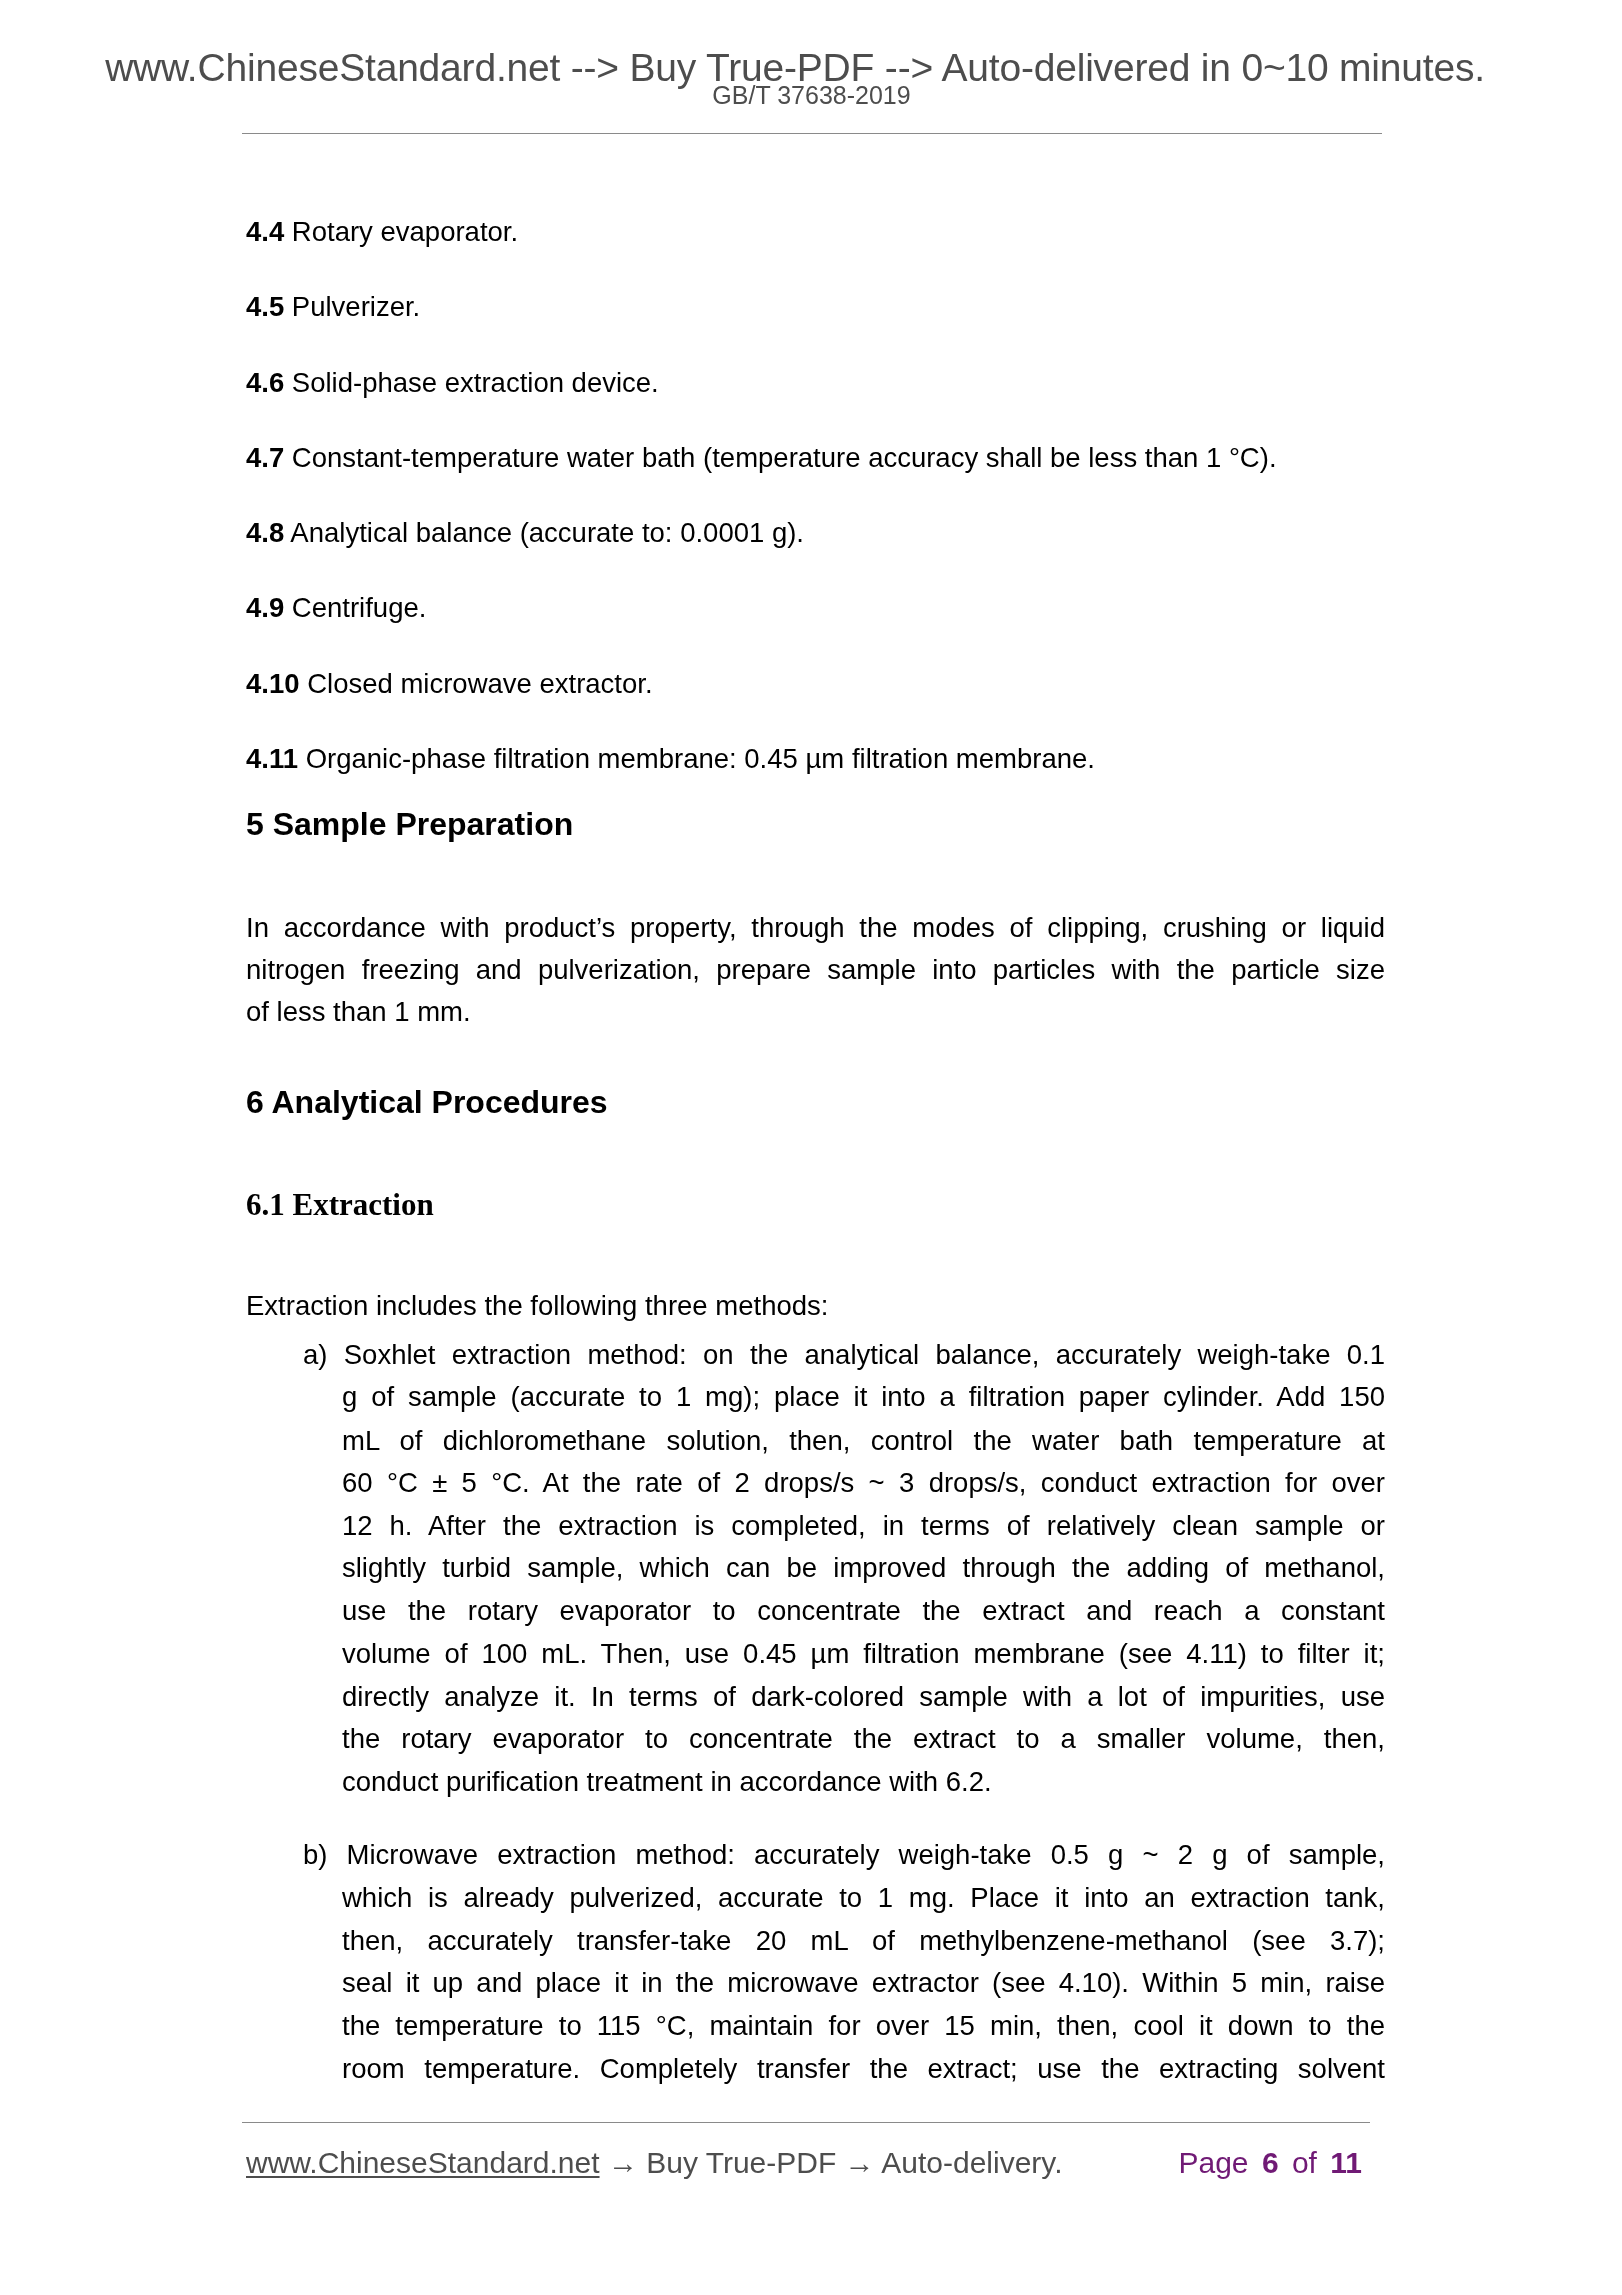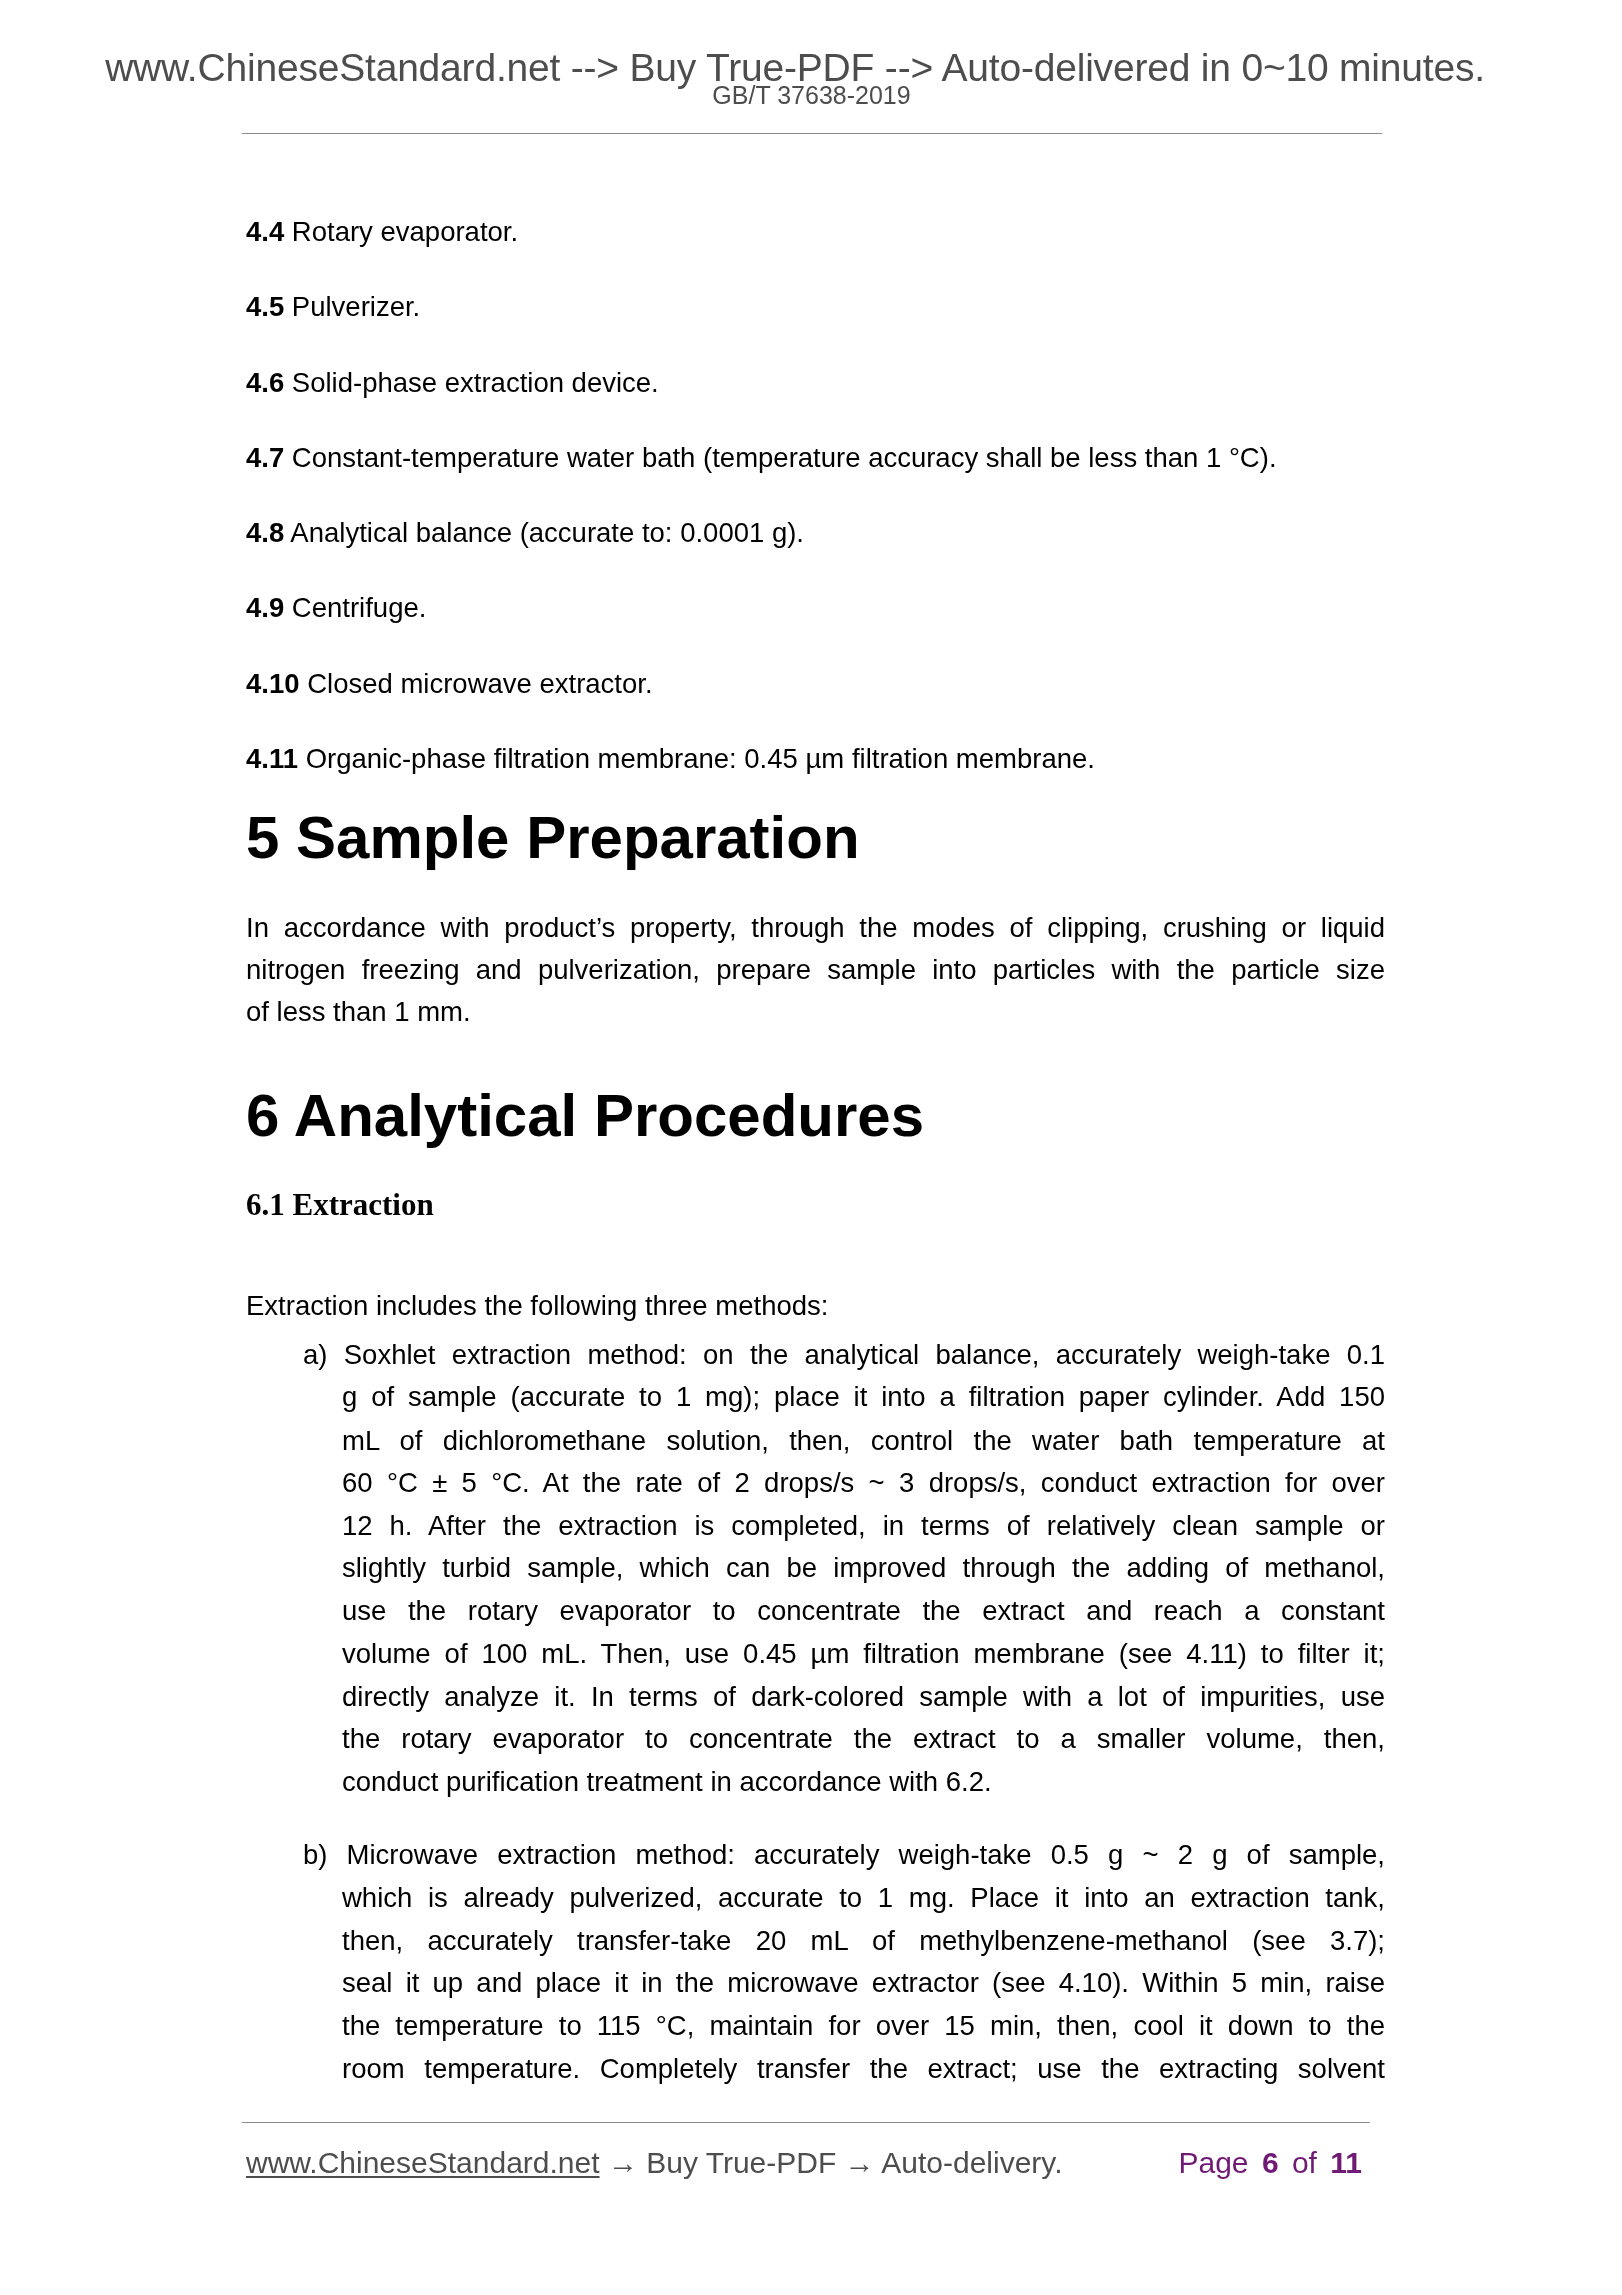--- a/index.html
+++ b/index.html
@@ -6,21 +6,21 @@
   body { width: 1623px; height: 2295px; position: relative; overflow: hidden;
          font-family: "Liberation Sans", sans-serif; color: #000; }
   .abs { position: absolute; white-space: nowrap; line-height: 1; }
   .hdr1 { left: 0; width: 1590px; text-align: center; top: 48px; font-size: 39px; color: #4d4d4d; letter-spacing: -0.2px; }
   .hdr2 { left: 0; width: 1623px; text-align: center; top: 83px; font-size: 25px; color: #4d4d4d; }
   .rule { position: absolute; height: 0; border-top: 1.7px solid #8a8a8a; }
   .rule.top { left: 242px; width: 1140px; top: 133px; }
   .rule.bottom { left: 242px; width: 1128px; top: 2122px; border-top-width: 1.7px; }
   .body-line { left: 246px; font-size: 27.5px; margin-top: 25px; }
   .num { font-weight: bold; }
-  .h1 { left: 246px; font-size: 60px; font-weight: bold; text-align: right; }
+  .h1 { left: 246px; font-size: 32px; font-weight: bold; text-align: right; }
   .h2 { left: 246px; font-size: 31px; font-weight: bold; font-family: Liberation Serif, serif; }
   .jline { position: absolute; font-size: 27.5px; line-height: 1; text-align: justify; text-align-last: justify; white-space: normal; }
   .jline.plain { text-align: left; text-align-last: left; white-space: nowrap; }
   .full { left: 246px; width: 1139px; }
   .ind { left: 342px; width: 1043px; }
   .lbl-line { left: 303px; width: 1082px; }
   .footer-link { left: 246px; top: 2148px; font-size: 30px; color: #4d4d4d; }
   .footer-link a { color: #4d4d4d; text-decoration: underline; text-decoration-thickness: 1.7px; text-underline-offset: 3.3px; margin-top: 23px; }
   .footer-page { top: 2148px; right: 261px; font-size: 30px; color: #701a75; word-spacing: 5px; }
   .footer-page b { font-weight: bold; }

